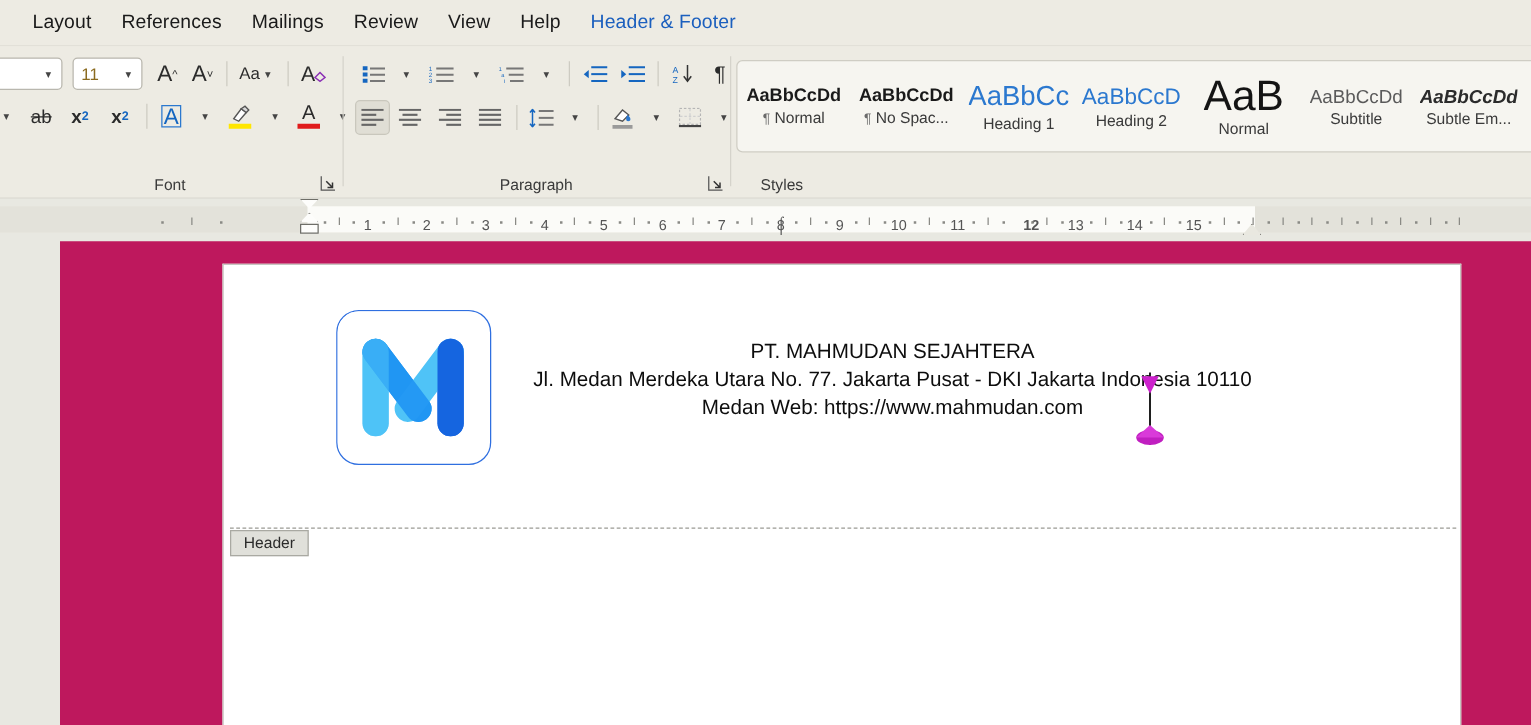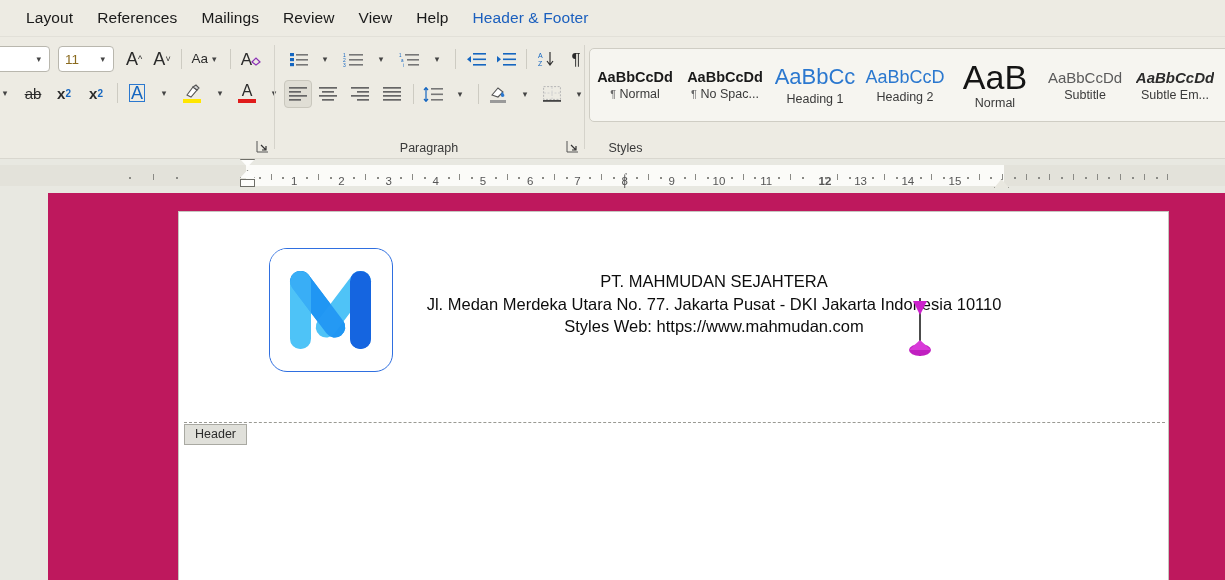--- a/index.html
+++ b/index.html
@@ -265,20 +265,21 @@
         </div>
         <div class="ctl" style="width:28px;flex-direction:column;gap:1px;">
           <span class="gtxt" style="font-size:16px;line-height:14px;">A</span>
           <div style="width:18px;height:4px;background:#e01b1b;"></div>
         </div>
         <div class="ctl" style="width:18px;">
           <span class="caret">▾</span>
         </div>
       </div>
 
+      <div class="group-label">Font</div>
       <div class="launcher" style="left:256px;">
         <svg width="13" height="13" viewBox="0 0 13 13">
           <path d="M1 1 V12 H12" stroke="#555" stroke-width="1" fill="none"></path>
           <path d="M5 5 L10 10 M10 6 V10 H6" stroke="#333" stroke-width="1.2" fill="none"></path>
         </svg>
       </div>
     </div>
 
     <div class="grp-divider" style="left:274px;"></div>
 
@@ -603,21 +604,21 @@
             <rect x="-10.5" y="-10.5" width="21" height="78" rx="10.5" fill="#2196F3" opacity="0.92" transform="translate(30.5,32.5) rotate(-37)"></rect>
             <rect x="20" y="22" width="21" height="78" rx="10.5" fill="#4FC3F7" opacity="0.55"></rect>
             <rect x="80" y="22" width="21" height="78" rx="10.5" fill="#1565E0"></rect>
           </g>
         </svg>
       </div>
 
       <div class="hdr-text">
         <div>PT. MAHMUDAN SEJAHTERA</div>
         <div>Jl. Medan Merdeka Utara No. 77. Jakarta Pusat - DKI Jakarta Indonesia 10110</div>
-        <div>Styles Web: https://www.mahmudan.com</div>
+        <div>Medan Web: https://www.mahmudan.com</div>
       </div>
 
       <div class="cursor-pin">
         <svg width="32" height="68" viewBox="0 0 32 68">
           <path d="M16 2 V60" stroke="#111" stroke-width="1.5"></path>
           <path d="M9 5 L23 5 L16 19 Z" fill="#cc22cc"></path>
           <ellipse cx="16" cy="54" rx="11" ry="6" fill="#c01fc0"></ellipse>
           <path d="M5 54 L16 44 L27 54 Z" fill="#d93ad9"></path>
         </svg>
       </div>

